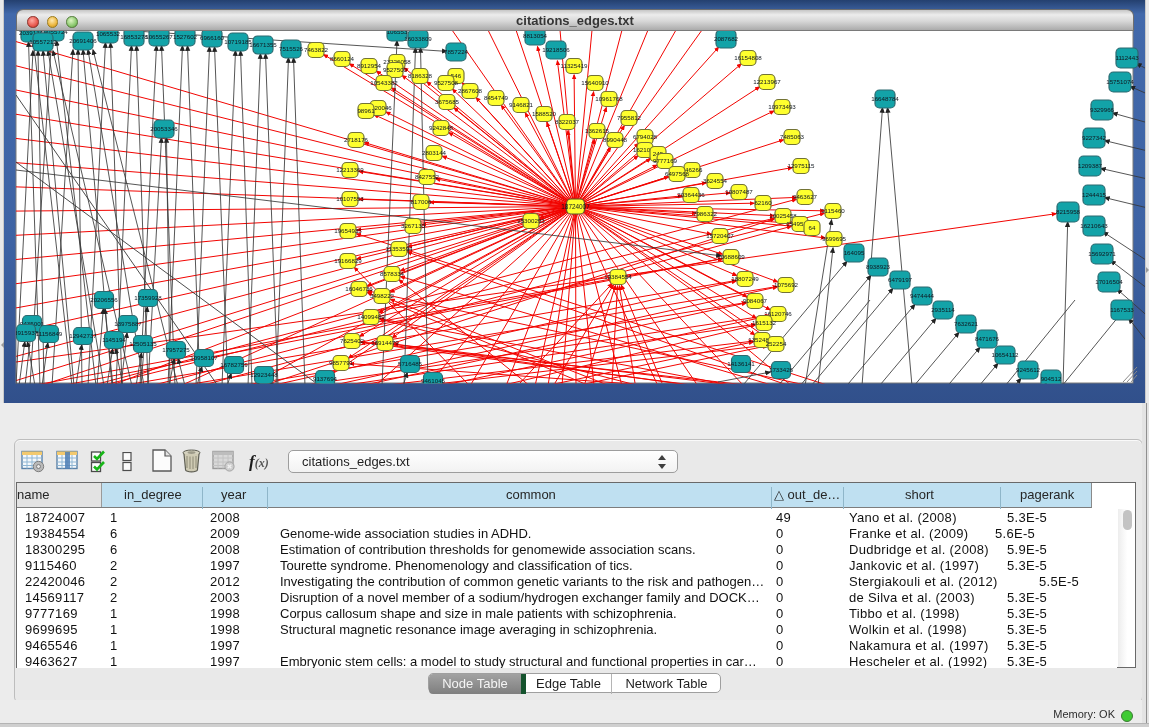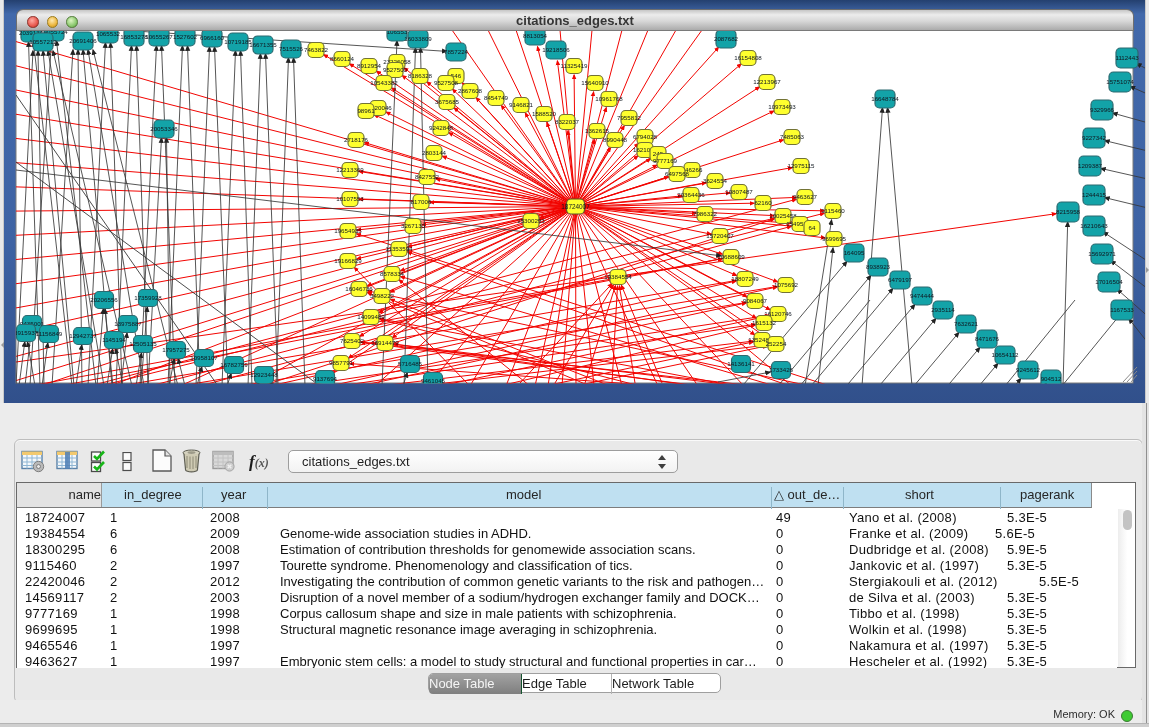--- a/index.html
+++ b/index.html
@@ -20,21 +20,21 @@
 #tablebox{position:absolute;left:16px;top:482px;width:1120px;height:186px;background:#fff;border:1px solid #696969}
 #thead{position:absolute;left:0;top:0;width:1075px;height:25px;background:#bfe0f1;border-right:1px solid #8a8a8a;border-bottom:1px solid #7d7d7d;font-size:13px;color:#262626}
 #thead span{position:absolute;top:4px}
 .hsep{position:absolute;top:0;width:1px;height:25px;background:#8fb6c9}
 #tbody{position:absolute;left:0;top:25.5px;width:1100px;height:159px;background:#ffffff;overflow:hidden}
 .tr{position:absolute;left:0;width:1100px;height:16px;font-size:13px;color:#111;letter-spacing:.3px;white-space:nowrap}
 .tr span{position:absolute;top:0}
 #vscroll{position:absolute;left:1101px;top:26px;width:17px;height:158px;background:linear-gradient(90deg,#ededed,#ffffff 55%)}
 #vthumb{position:absolute;left:1106px;top:27px;width:9px;height:20px;background:#c3c3c3;border-radius:5px}
 #tabs{position:absolute;left:428px;top:673px;width:293px;height:20px;border:1px solid #9f9f9f;border-radius:5px;background:#fff;font-size:13px}
-.seg{position:absolute;top:0;height:20px;text-align:left;color:#1d1d1d;line-height:19px}
+.seg{position:absolute;top:0;height:20px;text-align:center;color:#1d1d1d;line-height:19px}
 #statusbar{position:absolute;left:0;top:700px;width:1149px;height:27px;background:#ececec}
 #statusbar .m{position:absolute;right:34px;top:8px;font-size:11px;color:#2d2d2d}
 #memdot{position:absolute;left:1121px;top:710px;width:12px;height:12px;border-radius:50%;background:#3ecb32;border:1px solid #3d7a34}
 #appright{position:absolute;left:1142px;top:403px;width:7px;height:324px;background:#e3e3e3}
 #appright .l{position:absolute;left:4px;top:0;width:1px;height:324px;background:#8f8f8f}
 #appbottom{position:absolute;left:0;top:723px;width:1149px;height:4px;background:#cfcfcf;border-top:1px solid #b4b4b4}
 </style></head>
 <body>
 <div id="app">
  <div id="top">
@@ -631,24 +631,24 @@
  <div style="position:absolute;left:249px;top:452px;font-family:'Liberation Serif',serif;font-style:italic;font-weight:bold;font-size:17px;color:#1c1c1c">f<span style="font-size:12px;color:#555">(x)</span></div>
  <div id="dropdown">
       <span class="t">citations_edges.txt</span>
    <svg width="10" height="15" style="position:absolute;left:368px;top:4px">
      <path d="M5,0 L9,5 L1,5 Z" fill="#3f3f3f"></path>
         <path d="M5,14 L9,9 L1,9 Z" fill="#3f3f3f"></path>
    </svg>
  </div>
  <div id="tablebox">
  <div id="thead">
-   <span style="left:0;width:85px;top:0;height:24px;background:#e3e3e3;border-right:1px solid #9a9a9a;text-align:right;padding-top:4px">name</span>
+   <span style="left:0;width:85px;top:0;height:24px;background:#e3e3e3;border-right:1px solid #9a9a9a;text-align:left;padding-top:4px">name</span>
    <span style="left:107px">in_degree</span>
    <span style="left:204px">year</span>
-   <span style="left:489px">model</span>
+   <span style="left:489px">common</span>
    <span style="left:757px">△ out_de…</span>
    <span style="left:888px">short</span>
    <span style="left:1003px">pagerank</span>
    <span class="hsep" style="left:185px"></span>
    <span class="hsep" style="left:250px"></span>
    <span class="hsep" style="left:754px"></span>
    <span class="hsep" style="left:826px"></span>
    <span class="hsep" style="left:983px"></span>
  </div>
  <div id="tbody">
@@ -739,21 +739,21 @@
           <span style="left:759px">0</span>
           <span style="left:832px">Hescheler et al. (1992)</span>
           <span style="left:990px">5.3E-5</span>
         </div>
  </div>
  <div id="vscroll"></div>
  <div id="vthumb"></div>
  </div>
  <div id="tabs">
    <div class="seg" style="left:0;width:92px;background:linear-gradient(#a2a2a2,#7e7e7e);color:#f5f5f5;border-radius:4px 0 0 4px">Node Table</div>
-   <div class="seg" style="left:92px;width:90px;border-left:1px solid #14532d">Edge Table</div>
+   <div class="seg" style="left:92px;width:90px;border-left:5px solid #14532d">Edge Table</div>
    <div class="seg" style="left:182px;width:110px;border-left:1px solid #b5b5b5">Network Table</div>
  </div>
  <div id="statusbar">
       <span class="m">Memory: OK</span>
     </div>
  <div id="memdot"></div>
  <div id="appright">
       <div class="l"></div>
     </div>
  <div id="appbottom"></div>

